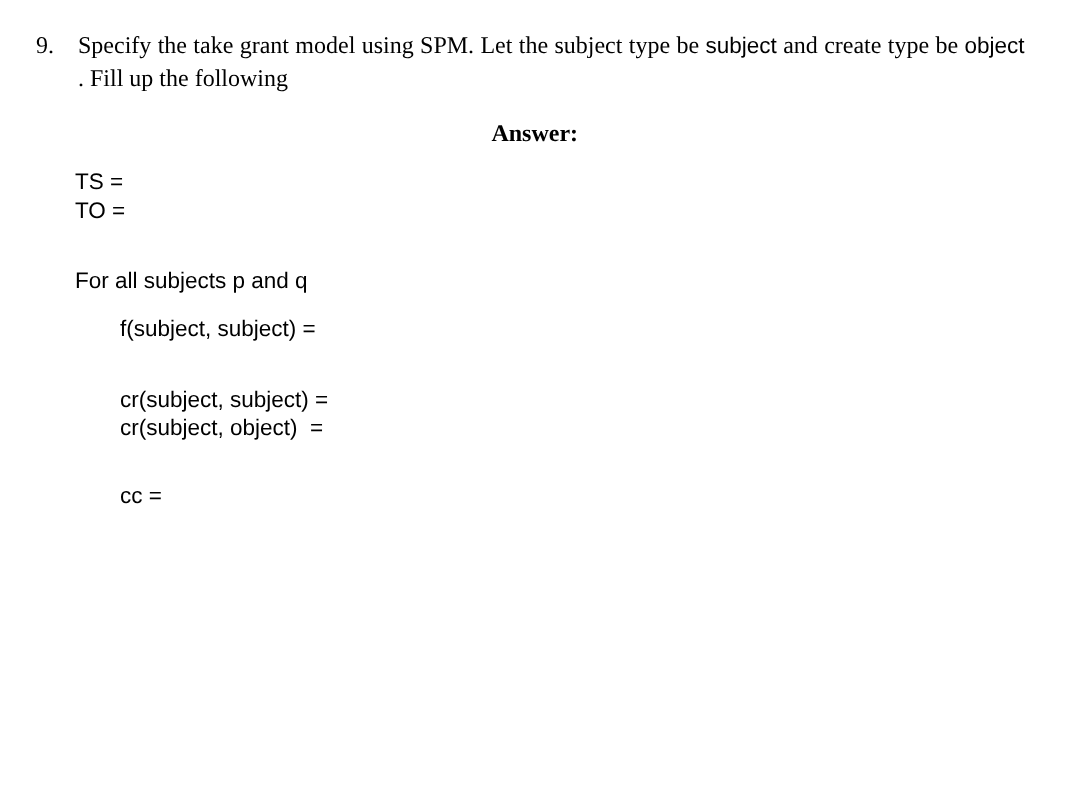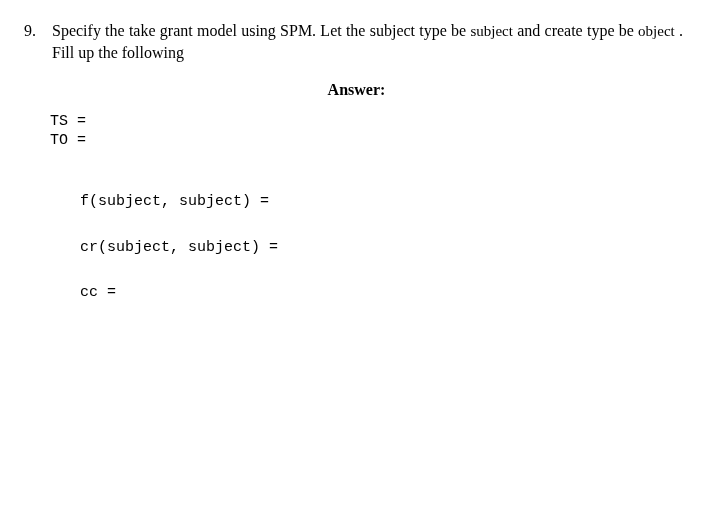--- a/index.html
+++ b/index.html
@@ -27,31 +27,31 @@
     flex: 0 0 28px;
     text-align: left;
     padding-left: 4px;
   }
   .qbody {
     flex: 1;
     text-align: justify;
     padding-right: 10px;
   }
   .mono-inline {
-    font-family: Liberation Serif, serif;
+    font-family: Liberation Sans, sans-serif;
     font-size: 15px;
   }
   .answer-label {
     font-weight: bold;
     margin-bottom: 14px;
     padding-left: 0px;
     text-align: center;
   }
   .mono-block {
-    font-family: Liberation Mono, monospace;
+    font-family: Liberation Sans, sans-serif;
     font-size: 15px;
     line-height: 1.25;
     white-space: pre;
     padding-left: 30px;
   }
   .gap {
     height: 14px;
   }
   .gap-lg {
     height: 26px;
@@ -71,21 +71,23 @@
       <span>Specify the take grant model using SPM. Let the subject type be </span><span class="mono-inline">subject</span><span> and create type be </span><span class="mono-inline"> object</span><span> . Fill up the following</span>
     </div>
   </div>
 
   <div class="answer-label">Answer:</div>
 
   <div class="mono-block">TS =</div>
   <div class="mono-block">TO =</div>
   <div class="gap"></div>
   <div class="gap"></div>
+  <div class="mono-block">For all subjects p and q</div>
   <div class="gap"></div>
   <div class="mono-block indent">f(subject, subject) =</div>
   <div class="gap"></div>
   <div class="gap"></div>
   <div class="mono-block indent">cr(subject, subject) =</div>
+  <div class="mono-block indent">cr(subject, object)  =</div>
   <div class="gap-lg"></div>
   <div class="mono-block indent">cc =</div>
 
 </div>
 
 </body></html>

